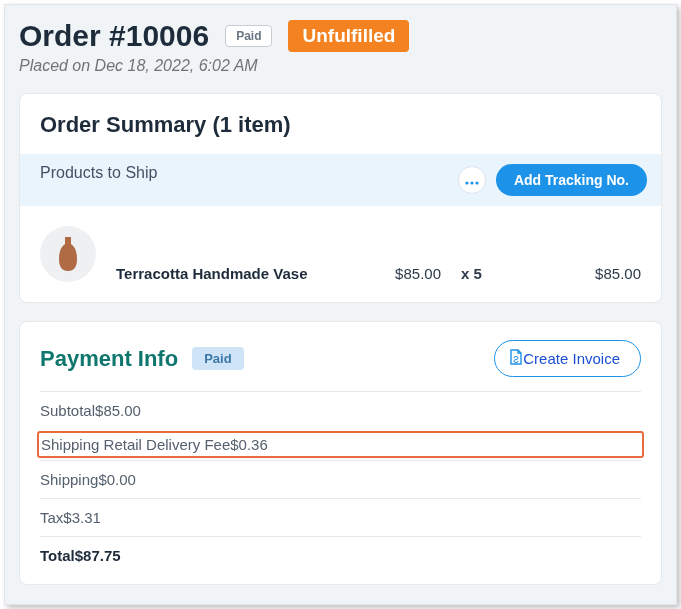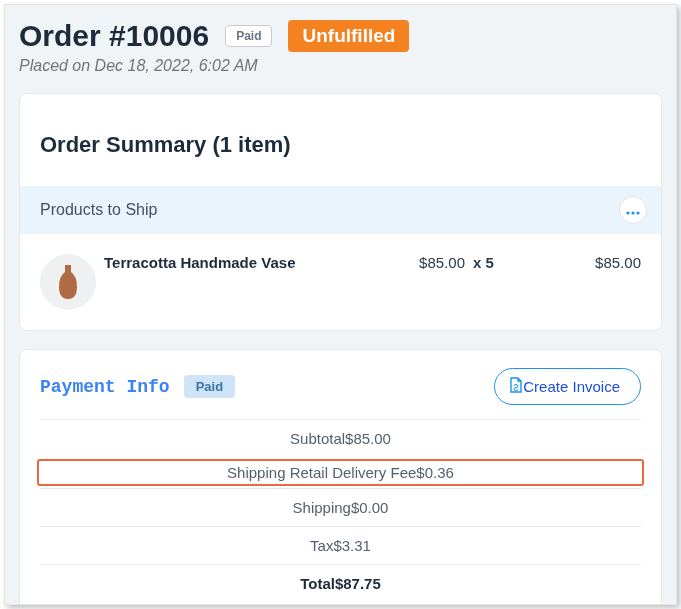--- a/index.html
+++ b/index.html
@@ -55,30 +55,28 @@
     font-style: italic;
   }
   .card {
     background: #fff;
     border: 1px solid #e6e9ec;
     border-radius: 8px;
     margin-top: 18px;
     overflow: hidden;
   }
   .card-hdr {
-    padding: 18px 20px 28px 20px;
+    padding: 18px 20px 16px 20px;
     font-size: 22px;
     font-weight: 700;
     color: #1d2b3a;
-    margin-top: 20px;
   }
   .ship-bar {
     background: #eaf4fd;
     display: flex;
-    align-items: center;
     justify-content: space-between;
     padding: 10px 14px 10px 20px;
     gap: 28px;
   }
   .ship-title {
     color: #445064;
     font-size: 16px;
   }
   .ship-actions { display: flex; align-items: center; gap: 10px; }
   .icon-btn {
@@ -96,23 +94,23 @@
     color: #fff;
     border: none;
     border-radius: 18px;
     padding: 8px 18px;
     font-weight: 600;
     font-size: 14px;
     cursor: pointer;
   }
   .line-item {
     display: flex;
-    align-items: flex-start;
+    align-items: flex-end;
     padding: 20px;
-    gap: 8px;
+    gap: 20px;
   }
   .thumb {
     width: 56px; height: 56px;
     border-radius: 50%;
     background: #eef0f2;
     display: flex; align-items: center; justify-content: center;
   }
   .li-name {
     flex: 1;
     font-weight: 700;
@@ -127,21 +125,21 @@
   .li-qty { width: 40px; font-weight: 700; text-align: left;}
   .li-total { width: 120px; text-align: right; font-weight: 400;}
   
   .pay-hdr {
     display: flex;
     align-items: center;
     justify-content: space-between;
     padding: 18px 20px 14px 20px;
   }
   .pay-left { display: flex; align-items: center; gap: 14px;}
-  .pay-title { font-size: 18px; font-weight: 700; color: #3b82f6; font-family: Liberation Mono, monospace;}
+  .pay-title { font-size: 22px; font-weight: 700; color: #0f766e;}
   .badge-paid-fill {
     background: #cfe4f6;
     color: #3a77a8;
     padding: 4px 12px;
     font-size: 13px;
     font-weight: 600;
     border-radius: 4px;
   }
   .invoice-btn {
     border: 1.5px solid #1c92e8;
@@ -152,21 +150,21 @@
     font-size: 15px;
     font-weight: 500;
     display: inline-flex;
     align-items: center;
     gap: 0;
     cursor: pointer;
   }
   .pay-rows { padding: 0 20px 10px 20px; }
   .pay-rows .row {
     display: flex;
-    justify-content: center;
+    justify-content: flex-start;
     padding: 10px 0;
     border-top: 1px solid #e6e9ec;
     color: #55606e;
     font-size: 15px;
   }
   .pay-rows .row.total {
     font-weight: 700;
     color: #1d2b3a;
   }
   .highlight-wrap {
@@ -198,20 +196,21 @@
       <div class="ship-actions">
         <div class="icon-btn">
           <span>
             <svg width="14" height="4" viewBox="0 0 14 4">
                 <circle cx="2" cy="2" r="1.6" fill="#1c92e8"></circle>
                 <circle cx="7" cy="2" r="1.6" fill="#1c92e8"></circle>
                 <circle cx="12" cy="2" r="1.6" fill="#1c92e8"></circle>
               </svg>
           </span>
         </div>
+        <button class="track-btn">Add Tracking No.</button>
       </div>
     </div>
     <div class="line-item">
       <div class="thumb">
         <svg width="24" height="38" viewBox="0 0 24 38">
           <path d="M9 2 h6 v7 q6 4 6 15 q0 12 -9 12 q-9 0 -9 -12 q0 -11 6 -15 z" fill="#b06a44"></path>
         </svg>
       </div>
       <div class="li-name">Terracotta Handmade Vase</div>
       <div class="li-price">$85.00</div>

